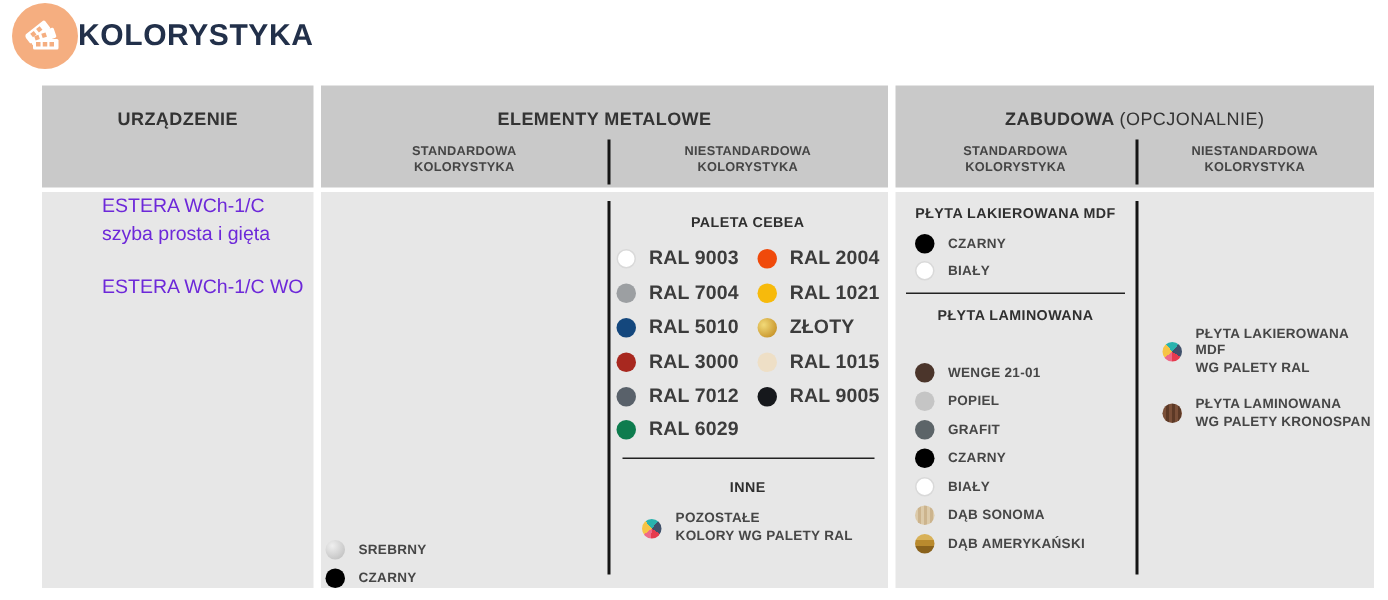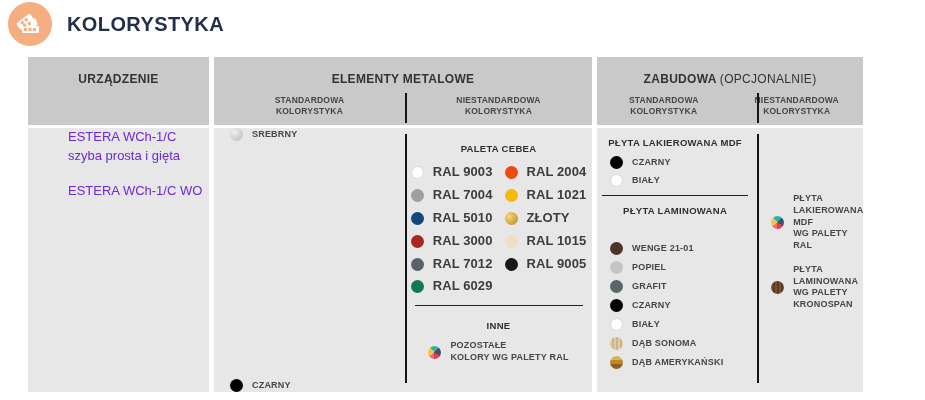--- a/index.html
+++ b/index.html
@@ -1,30 +1,30 @@
 <!DOCTYPE html>
 <html><head>
 <meta charset="utf-8">
 <style>
   html,body{margin:0;padding:0;background:#ffffff;width:925px;height:400px;overflow:hidden;
     font-family:"Liberation Sans", sans-serif;-webkit-font-smoothing:antialiased;}
   .stage{position:relative;width:925px;height:400px;background:#fff;}
 
   
-  .page-head{position:absolute;top:2px;left:8px;display:flex;align-items:center;gap:15px;}
+  .page-head{position:absolute;top:2px;left:8px;display:flex;align-items:center;}
   .badge{width:44px;height:44px;border-radius:50%;background:#f5ae80;display:flex;
     align-items:center;justify-content:center;}
   .page-title{font-size:20px;font-weight:800;color:#22304a;letter-spacing:.4px;margin:0;}
 
   
   .table{position:absolute;left:28px;top:57px;width:888px;height:335px;display:flex;gap:5px;}
   .col{display:flex;flex-direction:column;}
   .col-device{width:181px;}
   .col-metal{width:378px;}
-  .col-zab{width:266px;}
+  .col-zab{width:319px;}
   .cell-head{height:68px;background:#c9c9c9;position:relative;flex:none;}
   .cell-body{flex:1;background:#e7e7e7;margin-top:3px;position:relative;}
 
   .main-h{padding-top:15px;text-align:center;font-size:12px;font-weight:700;color:#333;
     letter-spacing:.3px;}
   .main-h .normal{font-weight:400;}
   .sub-row{position:absolute;bottom:8px;left:0;right:0;display:flex;}
   .sub{text-align:center;font-size:8.5px;font-weight:700;color:#454545;line-height:1.3;
     letter-spacing:.2px;}
   .sub .wrapbox{width:92px;margin:0 auto;}
@@ -51,21 +51,21 @@
   .sw-gold{background:radial-gradient(circle at 32% 35%, #f2da78, #c8952b 78%);}
   .sw-multicolor{background:conic-gradient(from -40deg, #2ab3ae 0 22%, #40516b 22% 45%,
     #e63b4e 45% 62%, #ef6a88 62% 76%, #f6c445 76% 100%);}
   .sw-wood-light{background:repeating-linear-gradient(90deg,#dccaa9 0 2px,#ccb48d 2px 4px);}
   .sw-wood-amber{background:linear-gradient(180deg,#d8b158 0 30%,#b98a2e 30% 62%,#8a621c 62% 100%);}
   .sw-wood-kronospan{background:repeating-linear-gradient(90deg,#7a4f38 0 2px,#5c3926 2px 4px);}
 
   
   .metal-body{display:flex;height:100%;}
   .metal-std{width:191px;box-sizing:border-box;display:flex;flex-direction:column;
-    justify-content:space-between;gap:6px;padding-left:16px;}
+    justify-content:flex-end;gap:6px;padding-left:3px;}
   .metal-non{flex:1;padding-top:15px;}
   .sec-h{font-size:9.5px;font-weight:700;color:#2f2f2f;text-align:center;letter-spacing:.3px;}
   .paleta-grid{display:flex;justify-content:center;gap:12px;margin-top:10px;}
   .pcol{display:flex;flex-direction:column;gap:6px;}
   .sep{width:168px;margin:10px auto 0;border:none;border-top:1.2px solid #222;}
   .sep-zab{width:146px;margin:8px auto 0;border:none;border-top:1.2px solid #222;}
   .inne-h{margin-top:14px;}
   .inne-list{margin-top:9px;display:flex;flex-direction:column;align-items:center;justify-content:center;}
 
   

